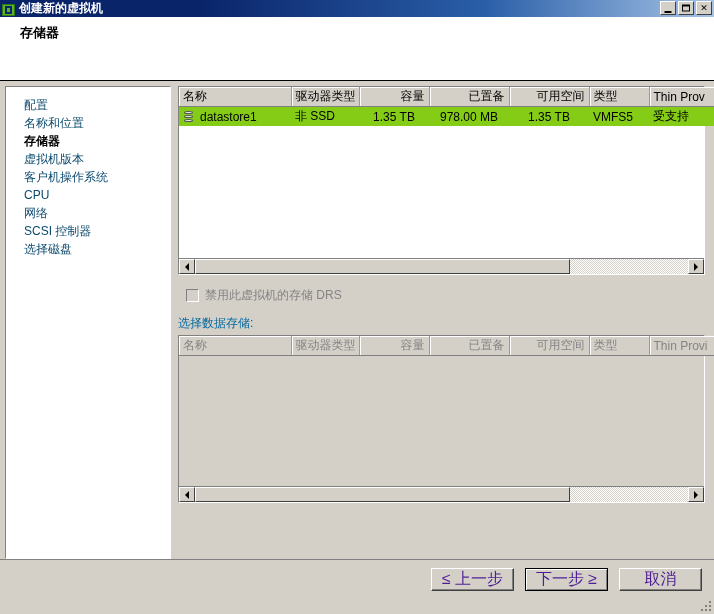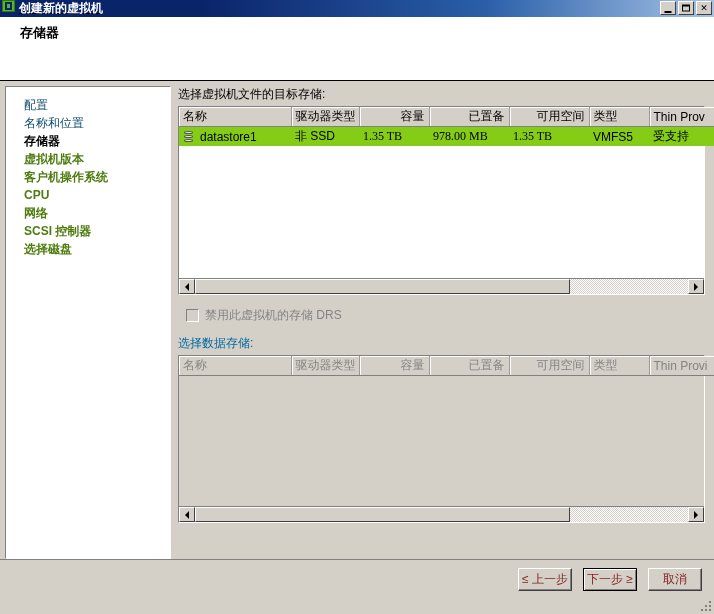--- a/index.html
+++ b/index.html
@@ -16,21 +16,21 @@
     width: 714px; height: 614px;
     background: #d4d0c8;
     box-sizing: border-box;
   }
 
   
   .titlebar {
     position: absolute; left: 0; top: 0;
     width: 714px; height: 17px;
     background: linear-gradient(to right, #0a246a 0%, #0a246a 28%, #2a5fa8 68%, #a6c3e6 100%);
-    display: flex; align-items: flex-start; text-decoration: underline;
+    display: flex; align-items: flex-end;
   }
   .title-icon {
     width: 14px; height: 13px;
     margin-left: 2px; margin-right: 3px;
     position: relative; flex: 0 0 auto;
   }
   .title-icon .outer {
     position: absolute; left: 0; top: 0;
     width: 13px; height: 12px;
     background: #5cb32a;
@@ -119,21 +119,21 @@
     padding: 9px 0 0 18px;
   }
   .nav-item {
     font-size: 12px;
     line-height: 18px;
     height: 18px;
     white-space: nowrap;
   }
   .nav-item.link { color: #0c4a6e; cursor: pointer; }
   .nav-item.current { color: #000; font-weight: bold; }
-  .nav-item.disabled { color: #4d7c0f; font-weight: bold; }
+  .nav-item.disabled { color: #0c4a6e; }
 
   
   .pane {
     position: absolute; left: 178px; top: 4px;
     width: 531px; height: 473px;
   }
   .pane-label {
     font-size: 12px; color: #000;
     height: 16px; line-height: 16px;
     margin-bottom: 4px;
@@ -178,21 +178,21 @@
   table.grid.disabled th { color: #848484; }
   table.grid th.num { text-align: right; }
   table.grid td {
     padding: 1px 4px;
     height: 18px;
     box-sizing: border-box;
     white-space: nowrap;
     overflow: hidden;
     color: #000;
   }
-  table.grid td.num { text-align: left; font-family: Liberation Serif, serif; }
+  table.grid td.num { text-align: center; }
   tr.row-selected td { background: #84cc16; }
 
   .ds-cell { display: flex; align-items: center; gap: 6px; }
   .ds-icon {
     width: 11px; height: 12px;
     position: relative;
     flex: 0 0 auto;
   }
   .ds-icon .c {
     position: absolute; left: 1px; width: 9px; height: 3px;
@@ -280,30 +280,30 @@
   }
   .footer-sep {
     position: absolute; left: 0; top: -1px; width: 714px; height: 1px;
     background: #808080;
   }
   .btn-row {
     position: absolute; right: 12px; top: 8px;
     display: flex; gap: 11px;
   }
   .btn {
-    width: 54px; height: 23px;
+    width: 83px; height: 23px;
     background: #d4d0c8;
     border-top: 1px solid #ffffff;
     border-left: 1px solid #ffffff;
     border-right: 1px solid #404040;
     border-bottom: 1px solid #404040;
     box-shadow: inset -1px -1px 0 #808080;
     box-sizing: border-box;
-    font-size: 12px;
-    color: #7f1d1d;
+    font-size: 16px;
+    color: #4c1d95;
     display: flex; align-items: center; justify-content: center;
     cursor: default;
     font-family: "Liberation Sans", sans-serif;
   }
   .btn.default {
     border: 1px solid #000;
     box-shadow: inset 1px 1px 0 #ffffff, inset -1px -1px 0 #808080;
   }
   .resize-grip {
     position: absolute; right: 2px; bottom: 2px;
@@ -352,21 +352,20 @@
         <div class="nav-item disabled">虚拟机版本</div>
         <div class="nav-item disabled">客户机操作系统</div>
         <div class="nav-item disabled">CPU</div>
         <div class="nav-item disabled">网络</div>
         <div class="nav-item disabled">SCSI 控制器</div>
         <div class="nav-item disabled">选择磁盘</div>
       </div>
 
     <div class="pane">
 
-      <div class="pane-label">选择虚拟机文件的目标存储:</div>
 
       <div class="grid-wrap t1">
         <table class="grid">
           <thead>
               <tr id="t1head">
                 <th style="width: 112px;">名称</th>
                 <th style="width: 68px;">驱动器类型</th>
                 <th class="num" style="width: 70px;">容量</th>
                 <th class="num" style="width: 80px;">已置备</th>
                 <th class="num" style="width: 80px;">可用空间</th>

